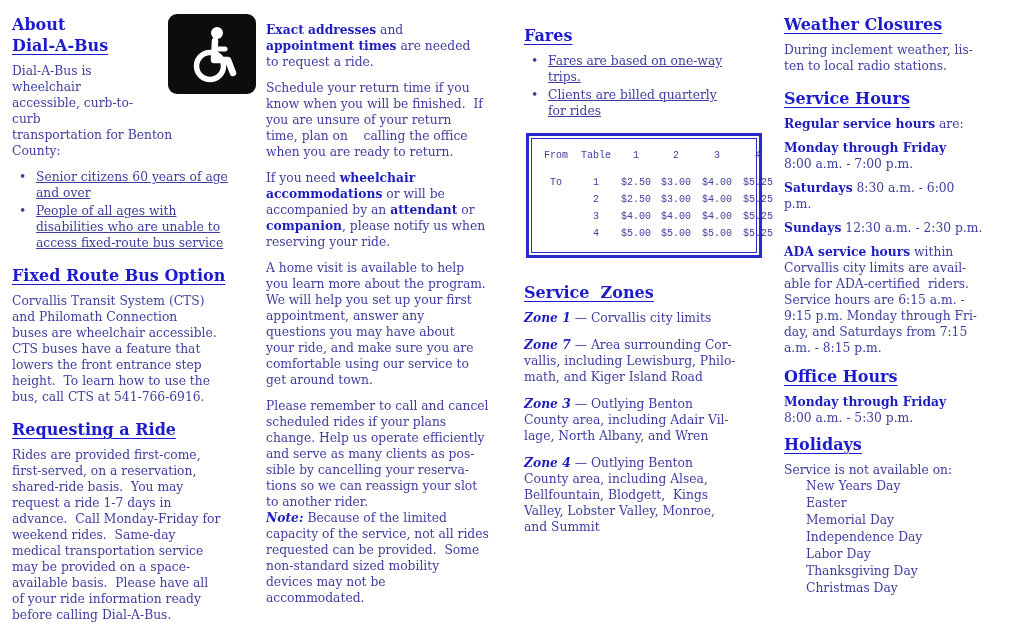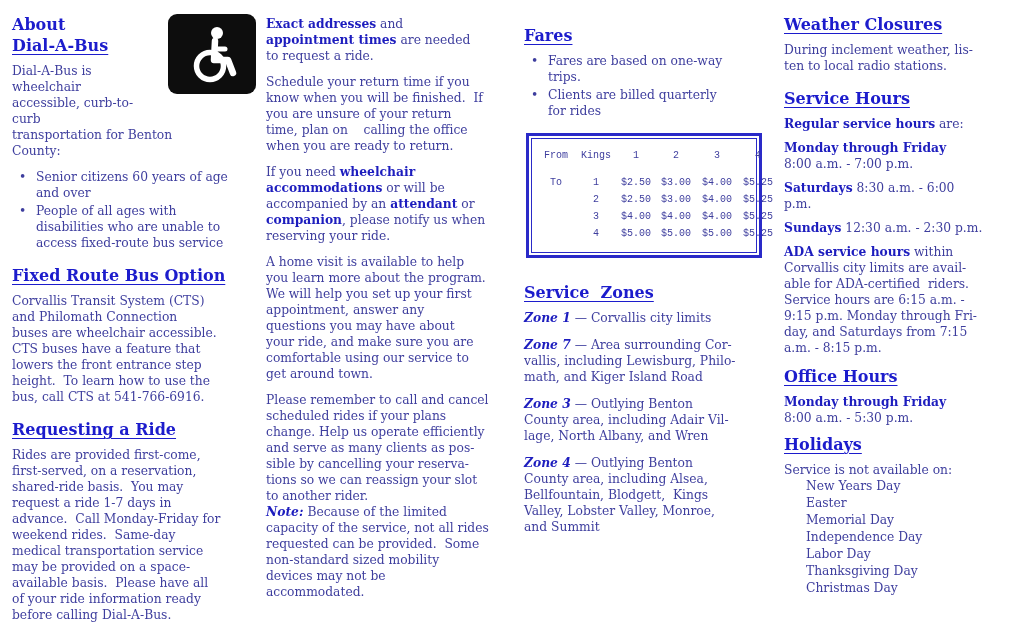--- a/index.html
+++ b/index.html
@@ -27,21 +27,21 @@
     margin:14px 0 7px 0;white-space:pre-wrap;
   }
   .h.first{margin-top:0;}
   .h.no-u{text-decoration:none;margin-bottom:0;}
   .p{white-space:pre-wrap;margin:0 0 10px 0;}
   .p .b{font-weight:bold;color:var(--bold);}
   .p .i{font-style:italic;}
   .bullets{margin:2px 0 10px 0;}
   .brow{display:flex;margin-bottom:2px;}
   .brow .dot{width:24px;padding-left:7px;box-sizing:border-box;}
-  .brow .btxt{flex:1;white-space:pre-wrap;}
+  .brow .btxt{flex:1;white-space:pre-wrap;text-decoration:underline;}
   .icon-box{
     float:right;width:88px;height:80px;background:#0d0d0d;border-radius:9px;
     margin:0 2px 8px 8px;display:flex;align-items:center;justify-content:center;
   }
   .fare-outer{
     border:3px solid var(--tborder);padding:2px;width:236px;margin:14px 0 14px 2px;
     box-sizing:border-box;
   }
   .fare-inner{border:1px solid var(--tborder);padding:8px 4px 10px 4px;}
   table.fares{border-collapse:collapse;width:100%;table-layout:fixed;}
@@ -106,21 +106,21 @@
 advance.  Call Monday-Friday for
 weekend rides.  Same-day
 medical transportation service
 may be provided on a space-
 available basis.  Please have all
 of your ride information ready
 before calling Dial-A-Bus.</div>
   </div>
 
   <div class="col" id="c2">
-    <div class="p" style="margin-top:2px"><span class="b">Exact addresses</span><span> and
+    <div class="p" style="margin-top:8px"><span class="b">Exact addresses</span><span> and
 </span><span class="b">appointment times</span><span> are needed
 to request a ride.</span></div>
     <div class="p">Schedule your return time if you
 know when you will be finished.  If
 you are unsure of your return
 time, plan on    calling the office
 when you are ready to return.</div>
     <div class="p"><span>If you need </span><span class="b">wheelchair
 accommodations</span><span> or will be
 accompanied by an </span><span class="b">attendant</span><span> or
@@ -171,21 +171,21 @@
               <col style="width:40px">
               <col style="width:40px">
               <col style="width:40px">
               <col style="width:40px">
               <col style="width:42px">
               <col style="width:40px">
             </colgroup>
           <tbody>
               <tr class="hdr">
             <td>From</td>
-            <td>Kings</td>
+            <td>Table</td>
             <td>1</td>
             <td>2</td>
             <td>3</td>
             <td>4</td>
           </tr>
           <tr>
             <td class="lbl">To</td>
             <td>1</td>
             <td>$2.50</td>
             <td>$3.00</td>

